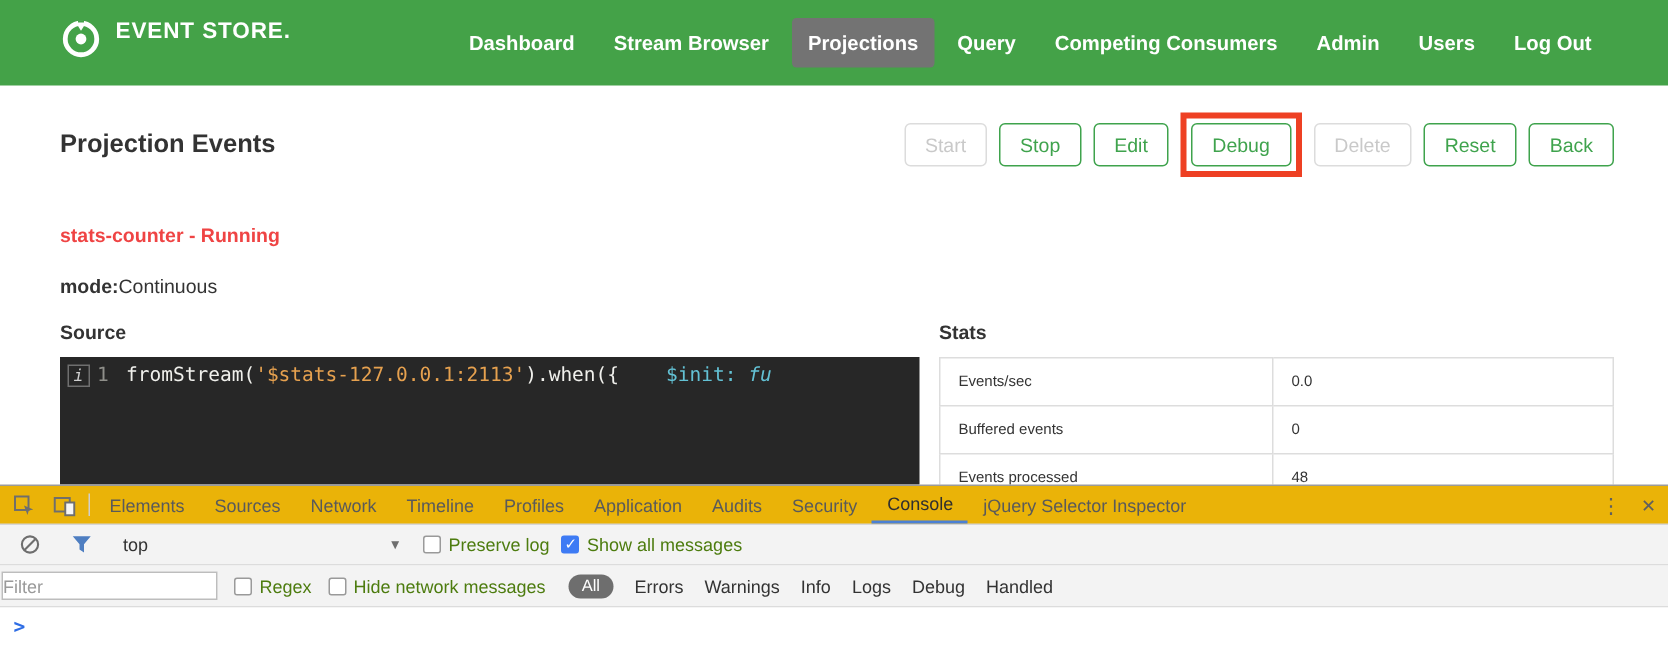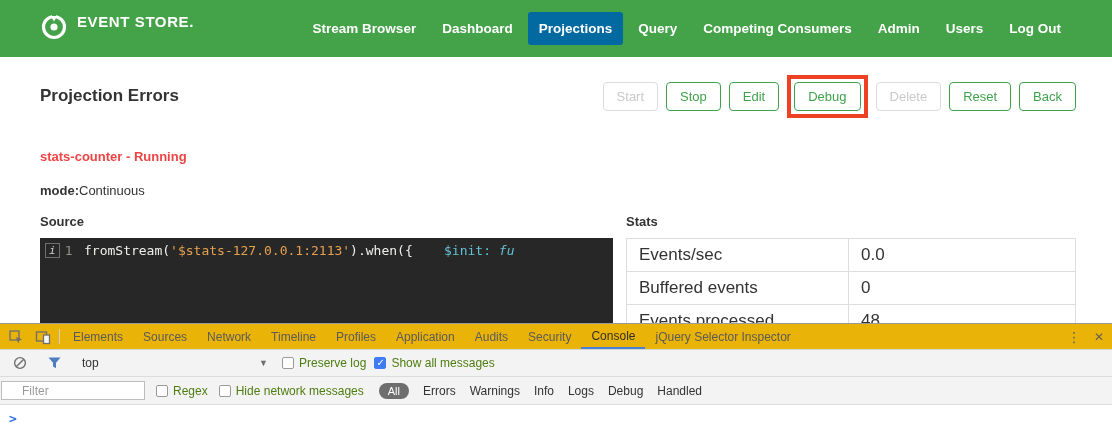--- a/index.html
+++ b/index.html
@@ -19,21 +19,21 @@
     display: flex; align-items: center; justify-content: space-between;
     padding: 0 40px 0 40px;
   }
   .brand { display: flex; gap: 9px; }
   .brand-text { color: #fff; font-weight: bold; font-size: 15px; letter-spacing: 0.6px; }
   .nav-items { display: flex; align-items: center; gap: 4px; list-style: none; margin: 0; padding: 0; }
   .nav-item {
     color: #fff; font-weight: bold; font-size: 13.5px;
     padding: 9px 11px; cursor: pointer; white-space: nowrap;
   }
-  .nav-item.active { background: #0369a1; border-radius: 3px; }
+  .nav-item.active { background: #737373; border-radius: 3px; }
 
   
   .main { padding: 0 36px 0 40px; }
   .header-row { display: flex; justify-content: space-between; align-items: center; margin-top: 16px; min-height: 46px; }
   .page-title { font-size: 17px; font-weight: bold; color: #333; margin: 0; }
   .actions { display: flex; align-items: center; gap: 8px; margin-left: 31px; }
   .btn {
     font-family: inherit; font-size: 13px; padding: 7px 13px;
     border: 1px solid #3fa34d; color: #3fa34d; background: #fff;
     border-radius: 4px; cursor: pointer; line-height: 1;
@@ -59,21 +59,21 @@
   .gutter { width: 40px; display: flex; align-items: flex-start; padding: 5px 5px 0 5px; gap: 5px; flex-shrink: 0; }
   .info-marker { border: 1px solid #6f6f6f; color: #cfcfcf; font-style: italic; font-size: 11px; line-height: 13px; padding: 0 3px; }
   .line-no { color: #8f8f8a; font-size: 13px; line-height: 16px; }
   .code-line { padding: 5px 0 0 4px; white-space: pre; color: #f0f0ec; line-height: 16px; }
   .tok-string { color: #e6a14f; }
   .tok-ident { color: #63c1d4; }
   .tok-keyword { color: #63c1d4; font-style: italic; }
 
   
   .stats-clip { height: 103px; overflow: hidden; }
-  .stats-table { width: 100%; border-collapse: collapse; font-size: 17px; color: #333; }
+  .stats-table { width: 100%; border-collapse: collapse; font-size: 10px; color: #333; }
   .stats-table td { border: 1px solid #dddddd; height: 32px; padding: 6px 12px; background: #fff; }
   .stats-table td.lbl { width: 222px; }
 
   
   .devtools {
     position: absolute; left: 0; right: 0; bottom: 0; height: 117px;
     border-top: 1px solid #9b9b9b; background: #fff; font-size: 12px; color: #333;
   }
   .dt-tabs { height: 26px; background: #eab308; border-bottom: 1px solid #d6d6d6; display: flex; align-items: stretch; padding-left: 2px; }
   .dt-icon-btn { width: 27px; display: flex; align-items: center; justify-content: center; cursor: pointer; }
@@ -92,21 +92,21 @@
   .dd .caret { font-size: 9px; color: #6e6e6e; }
   .cb-group { display: flex; align-items: center; gap: 5px; }
   .cb { width: 12px; height: 12px; border: 1px solid #9a9a9a; background: #fff; border-radius: 2px; position: relative; cursor: pointer; flex-shrink: 0; }
   .cb.checked { background: #3e7bf4; border-color: #3e7bf4; }
   .cb.checked::after { content: "✓"; color: #fff; font-size: 10px; position: absolute; left: 1px; top: -1.5px; }
   .cb-label { color: #4d7c0f; }
 
   .dt-filterbar { height: 28px; background: #f3f3f3; border-bottom: 1px solid #dcdcdc; display: flex; align-items: center; gap: 11px; padding: 0 8px 0 1px; }
   .filter-input {
     width: 144px; height: 19px; border: 1px solid #bdbdbd; font-family: inherit;
-    font-size: 12px; padding: 0 20px; background: #fff; color: #3b82f6;
+    font-size: 12px; padding: 0 0; background: #fff; color: #3b82f6;
   }
   .filter-input::placeholder { color: #9a9a9a; }
   .levels { display: flex; align-items: center; gap: 14px; margin-left: 4px; }
   .badge-all { background: #6e6e6e; color: #fff; border-radius: 9px; padding: 2px 9px; font-size: 11px; cursor: pointer; }
   .level { color: #333; cursor: pointer; }
 
   .dt-console { height: 34px; background: #fff; padding: 6px 0 0 9px; }
   .prompt { color: #2e6de5; font-family: "DejaVu Sans Mono", monospace; font-size: 13px; font-weight: bold; }
 </style>
 </head>
@@ -118,34 +118,34 @@
       <svg width="28" height="28" viewBox="0 0 28 28">
         <circle cx="14" cy="14" r="10.5" fill="none" stroke="#ffffff" stroke-width="3.2"></circle>
         <circle cx="14" cy="14" r="3.6" fill="#ffffff"></circle>
         <path d="M14 1.5 L14 8" stroke="#44a248" stroke-width="4"></path>
         <path d="M10.5 3 L14 8.5 L17.5 3 Z" fill="#ffffff"></path>
       </svg>
     </span>
     <span class="brand-text">EVENT STORE.</span>
   </div>
   <ul class="nav-items">
+    <li class="nav-item">Dashboard</li>
     <li class="nav-item">Stream Browser</li>
-    <li class="nav-item">Dashboard</li>
     <li class="nav-item active">Projections</li>
     <li class="nav-item">Query</li>
     <li class="nav-item">Competing Consumers</li>
     <li class="nav-item">Admin</li>
     <li class="nav-item">Users</li>
     <li class="nav-item">Log Out</li>
   </ul>
 </nav>
 
 <main class="main">
   <div class="header-row">
-    <h1 class="page-title">Projection Errors</h1>
+    <h1 class="page-title">Projection Events</h1>
     <div class="actions">
       <button class="btn disabled">Start</button>
       <button class="btn">Stop</button>
       <button class="btn">Edit</button>
       <span class="debug-wrap">
         <button class="btn">Debug</button>
       </span>
       <button class="btn disabled">Delete</button>
       <button class="btn">Reset</button>
       <button class="btn">Back</button>

